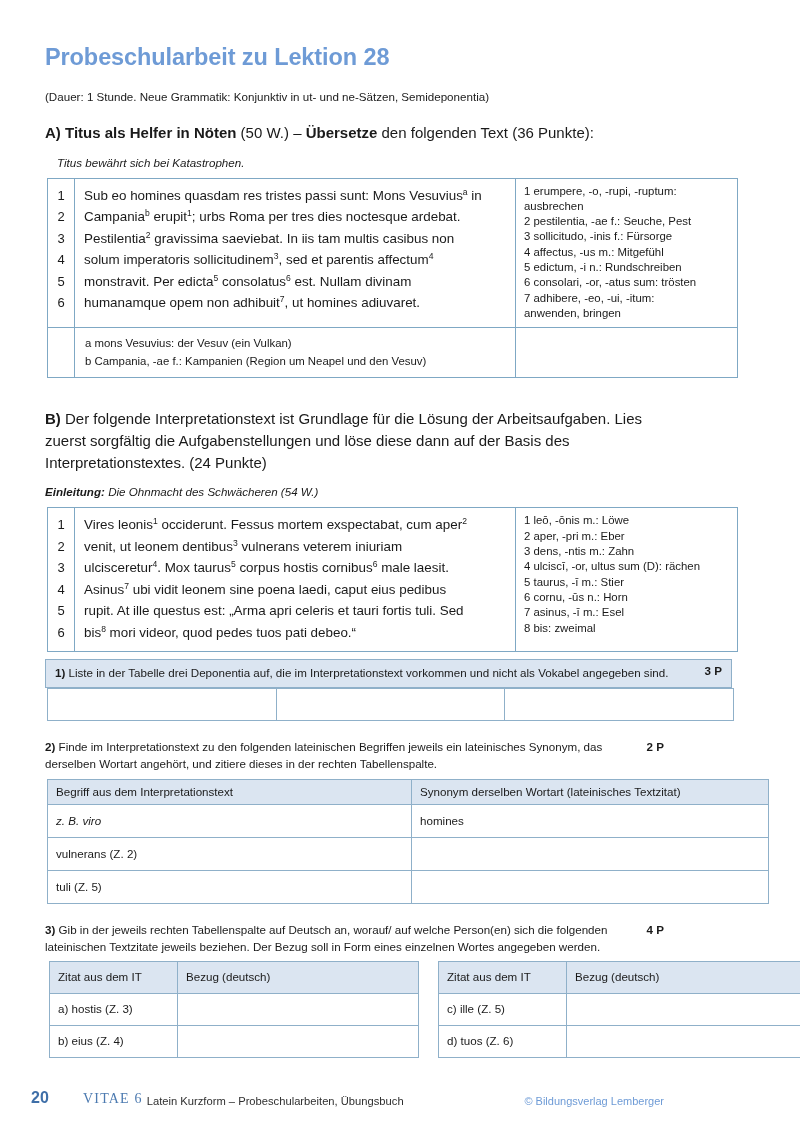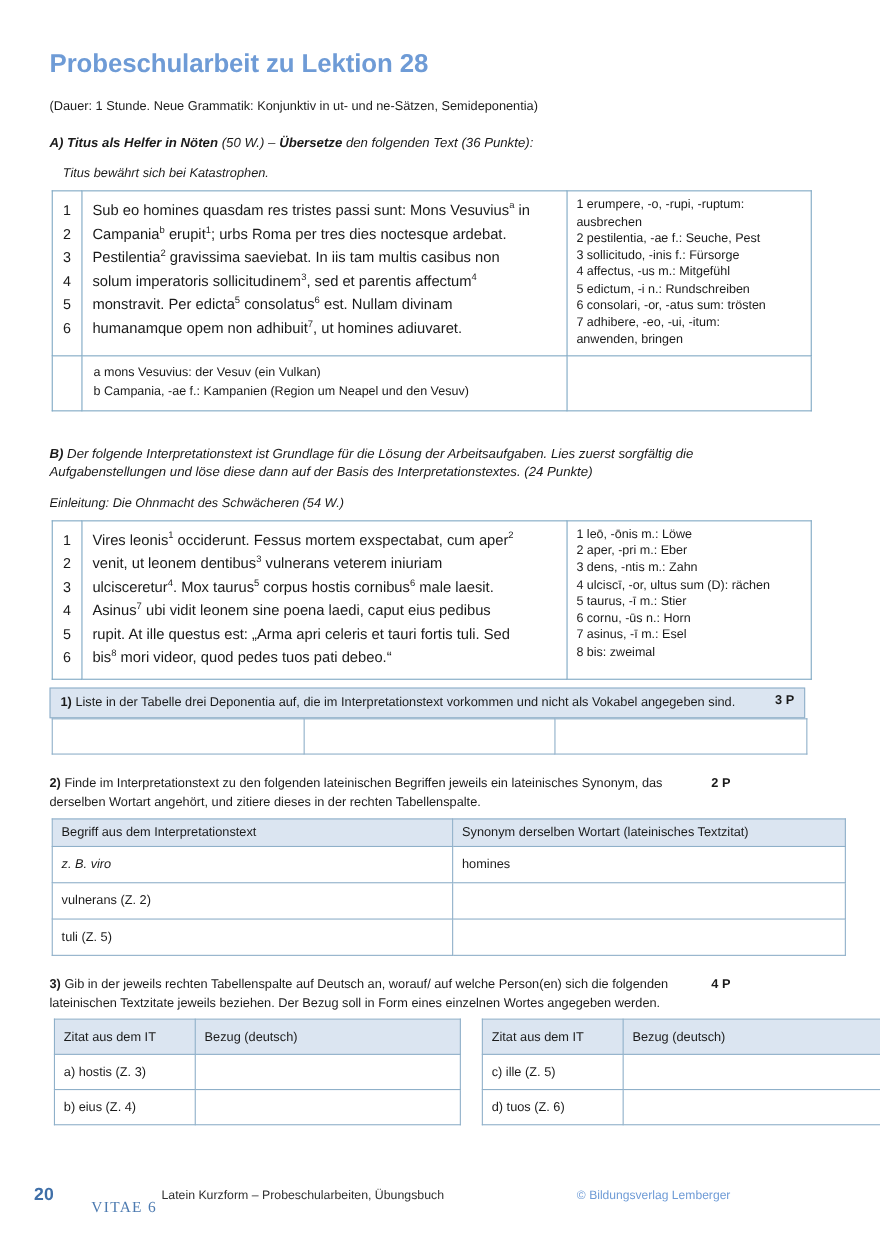--- a/index.html
+++ b/index.html
@@ -32,36 +32,35 @@
     margin: 0 0 18px 0;
     line-height: 1.15;
   }
 
   .subline {
     font-size: 11.6px;
     line-height: 1.45;
     margin: 0 0 12px 0;
   }
   .taskline {
-    font-size: 12px;
+    font-size: 15px;
     line-height: 1.45;
     margin: 16px 0 12px 0;
-    font-style: italic;
   }
   .taskline b { font-weight: bold; }
   .italic-lead {
     font-size: 11.6px;
     font-style: italic;
     margin: 0 0 9px 12px;
   }
   .bold-italic-lead {
     font-size: 11.6px;
     margin: 0 0 9px 0;
   }
-  .bold-italic-lead .lbl { font-weight: normal; font-style: italic; }
+  .bold-italic-lead .lbl { font-weight: bold; font-style: italic; }
   .bold-italic-lead .val { font-style: italic; }
 
   
   .latin-table {
     border-collapse: collapse;
     width: 687px;
     table-layout: fixed;
     margin: 0 0 0 2px;
   }
   .latin-table td {
@@ -178,21 +177,21 @@
   .spacer-a { height: 14px; }
 
   
   .footer {
     position: absolute;
     left: 0;
     right: 0;
     bottom: 24px;
     padding: 0 68px 0 31px;
     display: flex;
-    align-items: center;
+    align-items: flex-end;
   }
   .pagenum {
     color: #3f6fa8;
     font-weight: bold;
     font-size: 16px;
     width: 52px;
   }
   .brand {
     font-family: "Liberation Serif", serif;
     color: #4c7ab0;

